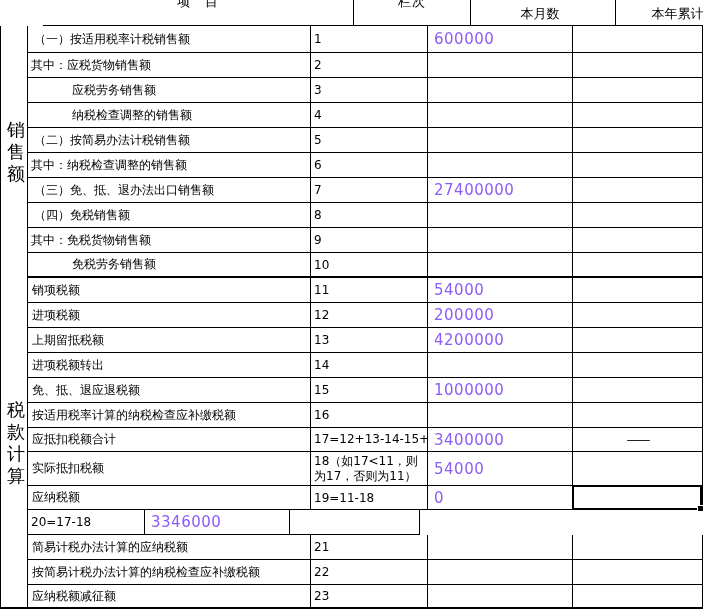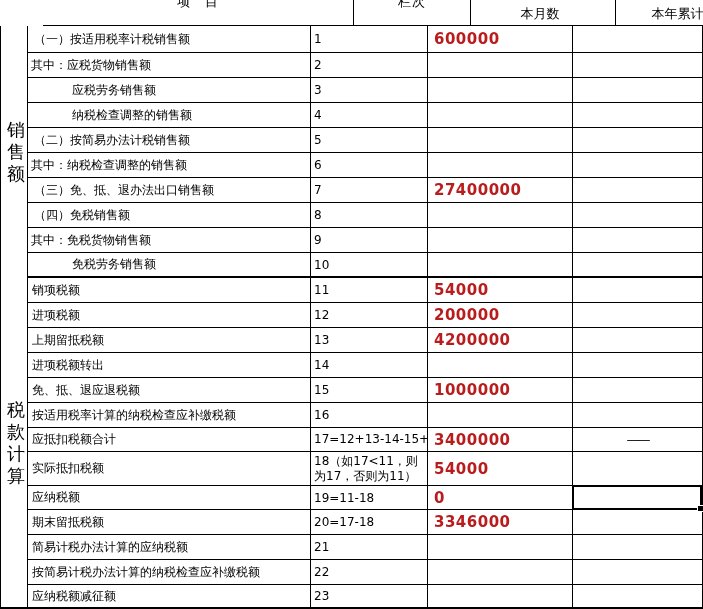--- a/index.html
+++ b/index.html
@@ -38,21 +38,21 @@
   .cell.item  { width:283px; padding-left:6px; }
   .cell.item.qz  { padding-left:3px; }
   .cell.item.ind { padding-left:44px; }
   .cell.item.plain { padding-left:4px; }
   .cell.num   { width:117px; padding-left:3px; }
   .cell.num.clipf { display:block; line-height:23px; }
   .cell.num.wrap  { display:block; white-space:normal; word-break:break-all;
                     line-height:15px; padding-top:2px; padding-right:0; }
   .cell.month { width:145px; padding-left:6px; }
   .cell.year  { width:130px; }
-  .val { color:#b91c1c; font-weight:bold; font-size:15px;
+  .val { color:#8b5cf6; font-weight:normal; font-size:15px;
          font-family:"DejaVu Sans", sans-serif; letter-spacing:0.5px; }
   .cell.year.dash { justify-content:center; letter-spacing:-2px; font-size:13px; }
   
   .sel-outline { position:absolute; left:572px; top:485px; width:130px; height:25px;
                  box-sizing:border-box; border:2px solid #000; background:transparent; }
   .fill-handle { position:absolute; right:-4px; bottom:-4px; width:5px; height:5px;
                  background:#000; border:1px solid #fff; }
 </style>
 </head>
 <body>
@@ -233,21 +233,20 @@
       </div>
       <div class="row h24">
         <div class="cell item plain">应纳税额</div>
         <div class="cell num">19=11-18</div>
         <div class="cell month">
             <span class="val">0</span>
           </div>
         <div class="cell year"></div>
       </div>
       <div class="row">
-        <div class="cell item plain">期末留抵税额</div>
         <div class="cell num">20=17-18</div>
         <div class="cell month">
             <span class="val">3346000</span>
           </div>
         <div class="cell year"></div>
       </div>
       <div class="row">
         <div class="cell item plain">简易计税办法计算的应纳税额</div>
         <div class="cell num">21</div>
         <div class="cell month">

